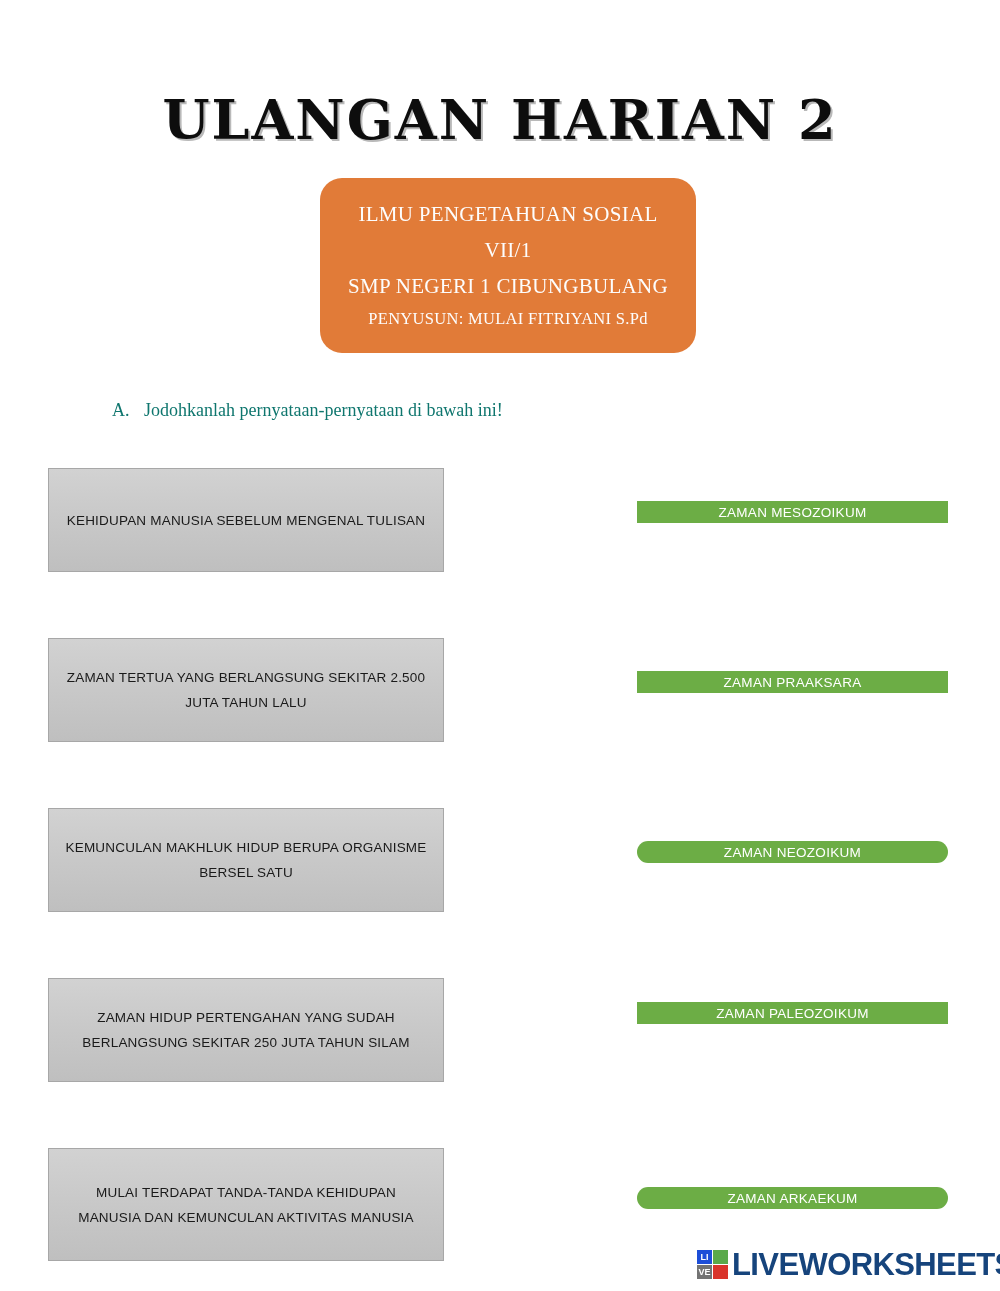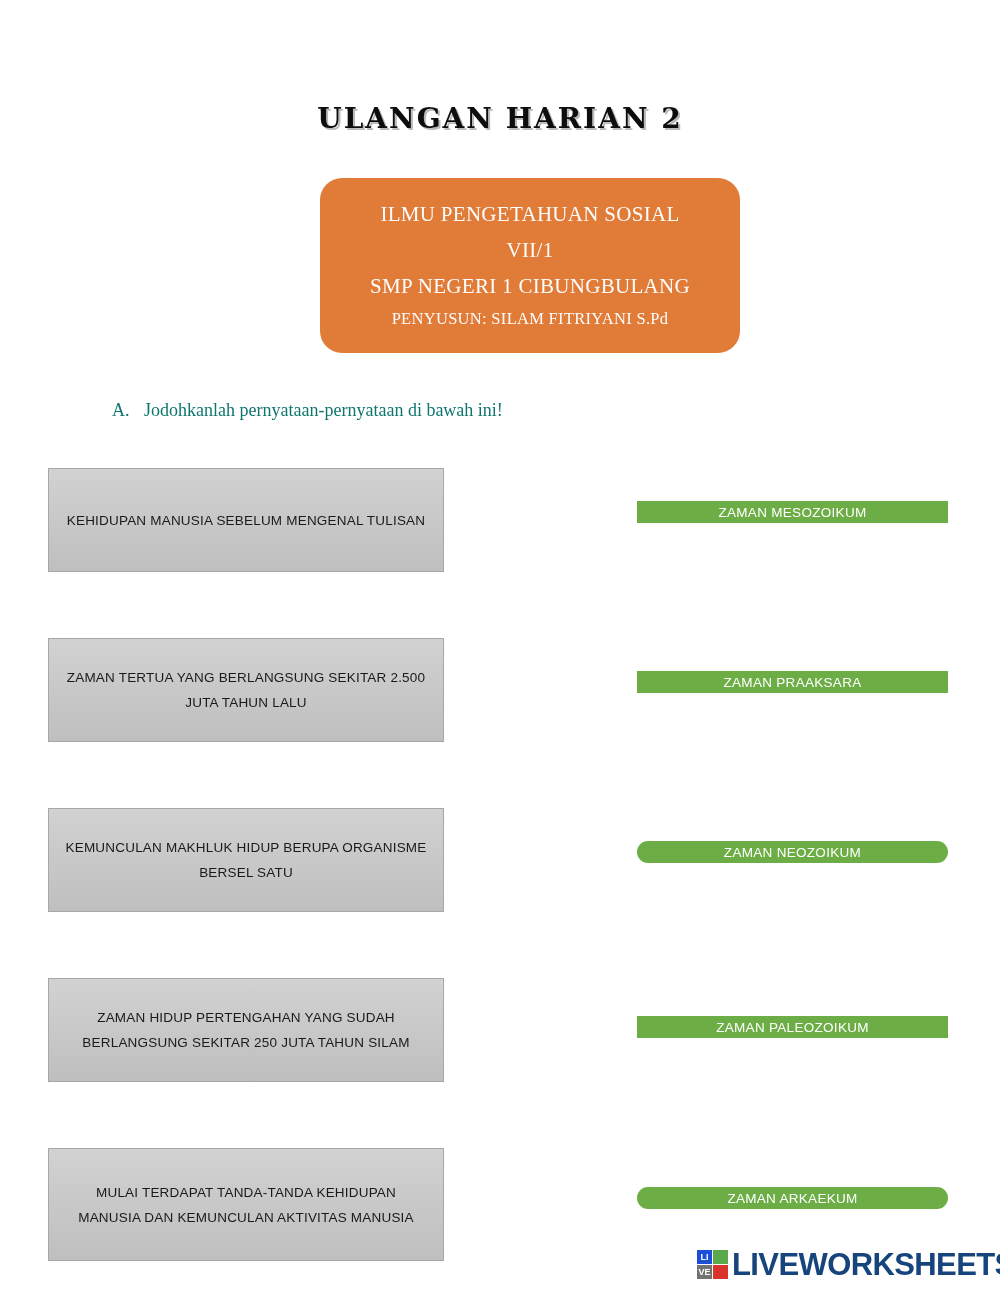--- a/index.html
+++ b/index.html
@@ -11,40 +11,40 @@
     width: 1000px;
     height: 1291px;
     position: relative;
     font-family: "Liberation Sans", sans-serif;
     overflow: hidden;
   }
 
   
   .page-title {
     position: absolute;
-    top: 102px;
+    top: 88px;
     left: 0;
     width: 1000px;
     text-align: center;
     font-family: "DejaVu Serif", serif;
-    font-size: 28px;
+    font-size: 54px;
     font-weight: bold;
     letter-spacing: 2px;
     color: #0d0d0d;
     text-shadow: 2px 2px 0 #b9b9b9;
     font-variant: small-caps;
     text-transform: uppercase;
   }
 
   
   .info-card {
     position: absolute;
     top: 178px;
     left: 320px;
-    width: 420px;
+    width: 376px;
     height: 175px;
     box-sizing: border-box;
     background: #e17b38;
     border-radius: 22px;
     color: #ffffff;
     font-family: "Liberation Serif", serif;
     padding-top: 18px;
     text-align: center;
   }
   .info-line {
@@ -163,21 +163,21 @@
 </style>
 </head>
 <body>
 
 <div class="page-title">ULANGAN HARIAN 2</div>
 
 <div class="info-card">
   <span class="info-line">ILMU PENGETAHUAN SOSIAL</span>
   <span class="info-line">VII/1</span>
   <span class="info-line">SMP NEGERI 1 CIBUNGBULANG</span>
-  <span class="info-line small">PENYUSUN: SILAM FITRIYANI S.Pd</span>
+  <span class="info-line small">PENYUSUN: MULAI FITRIYANI S.Pd</span>
 </div>
 
 <div class="instruction">
   <span class="ins-letter">A.</span><span>Jodohkanlah pernyataan-pernyataan di bawah ini!</span>
 </div>
 
 <div class="match-area">
 
   <div class="match-row">
     <div class="prompt-box h2">KEHIDUPAN MANUSIA SEBELUM MENGENAL TULISAN</div>
@@ -189,21 +189,21 @@
     <div class="answer-btn" style="top:33px;">ZAMAN PRAAKSARA</div>
   </div>
 
   <div class="match-row">
     <div class="prompt-box h2">KEMUNCULAN MAKHLUK HIDUP BERUPA ORGANISME BERSEL SATU</div>
     <div class="answer-btn" style="top:33px;border-radius:13px;">ZAMAN NEOZOIKUM</div>
   </div>
 
   <div class="match-row">
     <div class="prompt-box h2">ZAMAN HIDUP PERTENGAHAN YANG SUDAH BERLANGSUNG SEKITAR 250 JUTA TAHUN SILAM</div>
-    <div class="answer-btn" style="top:38px;">ZAMAN PALEOZOIKUM</div>
+    <div class="answer-btn" style="top:24px;">ZAMAN PALEOZOIKUM</div>
   </div>
 
   <div class="match-row">
     <div class="prompt-box h3">MULAI TERDAPAT TANDA-TANDA KEHIDUPAN MANUSIA DAN KEMUNCULAN AKTIVITAS MANUSIA</div>
     <div class="answer-btn" style="top:39px;border-radius:14px;">ZAMAN ARKAEKUM</div>
   </div>
 
 </div>
 
 <div class="lw-logo">

